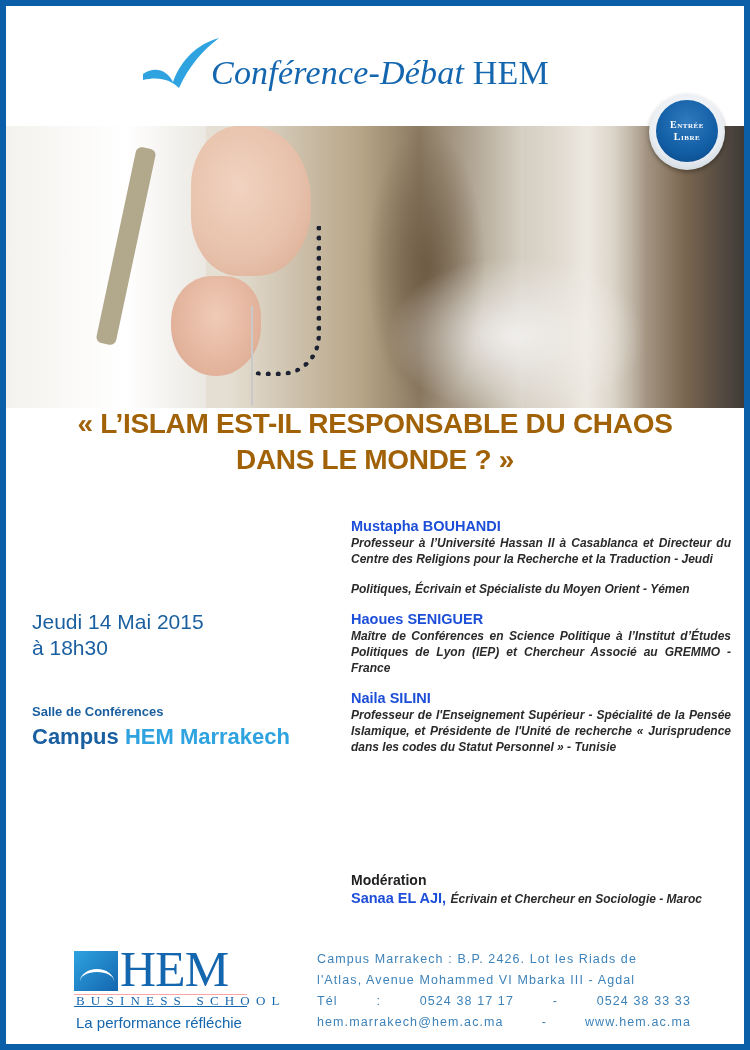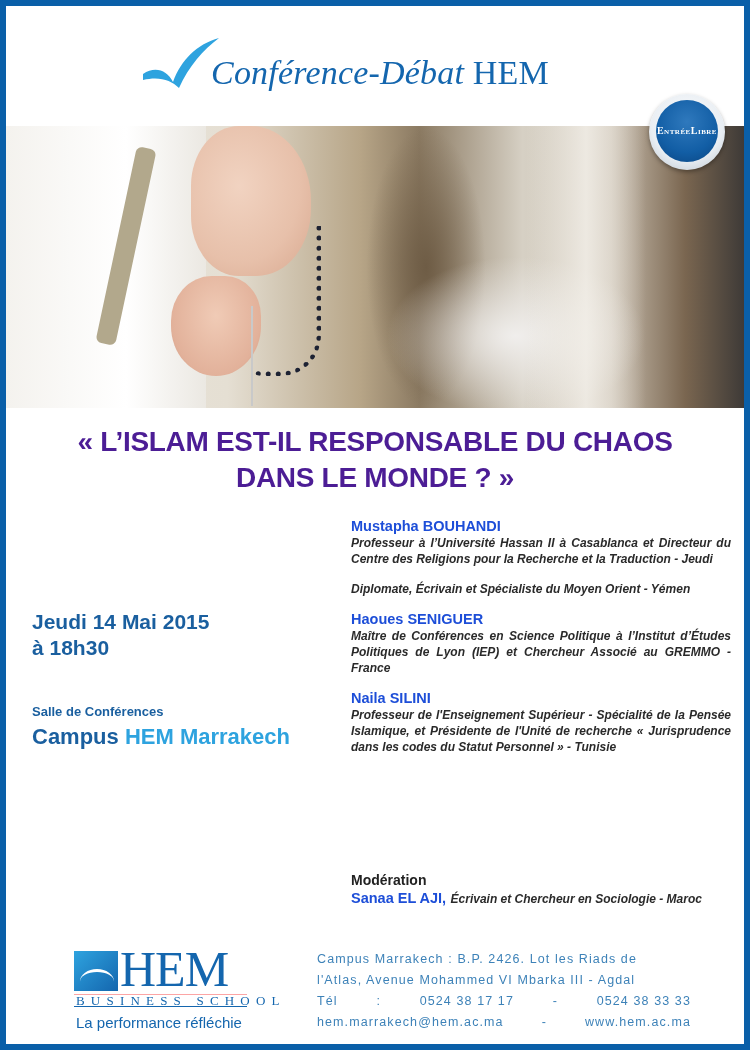--- a/index.html
+++ b/index.html
@@ -34,32 +34,32 @@
   .hero .tassel { position:absolute; left:245px; top:180px; width:2px; height:100px; background:#c9c9c9; }
   
   .badge {
     position: absolute; left: 643px; top: 88px; width: 76px; height: 76px; border-radius: 50%;
     background: radial-gradient(circle at 50% 40%, #ffffff 0%, #e9eef3 60%, #b8c2cc 100%);
     box-shadow: 0 2px 4px rgba(0,0,0,0.35); z-index: 5;
   }
   .badge-inner {
     position: absolute; left: 7px; top: 6px; width: 62px; height: 62px; border-radius: 50%;
     background: radial-gradient(circle at 50% 35%, #2f79bd 0%, #125ea5 60%, #0a4480 100%);
-    display: flex; flex-direction: row; align-items: center; justify-content: center;
+    display: flex; flex-direction: column; align-items: center; justify-content: center;
     color: #fff; font-family: "Liberation Serif", "DejaVu Serif", serif; font-weight: bold;
     font-variant: small-caps; font-size: 10px; line-height: 12px; letter-spacing: 0.5px;
   }
   
   .question {
-    position: absolute; left: 0; top: 418px; width: 738px; text-align: center;
+    position: absolute; left: 0; top: 400px; width: 738px; text-align: center;
     font-family: "Liberation Sans", "DejaVu Sans", sans-serif; font-weight: bold;
-    color: #4c1d95; font-size: 28px; line-height: 36px; letter-spacing: -0.3px;
+    color: #a16207; font-size: 28px; line-height: 36px; letter-spacing: -0.3px;
   }
   
-  .date { position: absolute; left: 26px; top: 603px; color: #1a5f9f; font-weight: bold; font-size: 21px; line-height: 26px; }
+  .date { position: absolute; left: 26px; top: 603px; color: #1a5f9f; font-weight: normal; font-size: 21px; line-height: 26px; }
   .venue { position: absolute; left: 26px; top: 695px; color: #1a5f9f; font-weight: bold; }
   .venue .room { font-size: 13px; line-height: 22px; }
   .venue .campus { font-size: 22px; line-height: 28px; }
   .venue .campus .hl { color: #2ea3df; }
   
   .speakers { position: absolute; left: 345px; top: 512px; width: 380px; }
   .sec-title { font-weight: bold; font-size: 14px; color: #222; line-height: 17px; }
   .sp-name { font-weight: bold; font-size: 14.5px; color: #1d4ed8; line-height: 17px; }
   .sp-desc { font-style: italic; font-weight: bold; font-size: 12px; color: #2a2a2a; line-height: 16px; text-align: justify; }
   .speaker { margin-bottom: 14px; }
@@ -127,21 +127,21 @@
       <span class="hl">HEM Marrakech</span>
     </div>
   </div>
 
   <div class="speakers">
     <div class="speaker">
       <div class="sp-name">Mustapha BOUHANDI</div>
       <div class="sp-desc">Professeur à l’Université Hassan II à Casablanca et Directeur du Centre des Religions pour la Recherche et la Traduction - Jeudi</div>
     </div>
     <div class="speaker">
-      <div class="sp-desc">Diplomate, Écrivain et Spécialiste du Moyen Orient - Yémen</div>
+      <div class="sp-desc">Politiques, Écrivain et Spécialiste du Moyen Orient - Yémen</div>
     </div>
     <div class="speaker">
       <div class="sp-name">Haoues SENIGUER</div>
       <div class="sp-desc">Maître de Conférences en Science Politique à l’Institut d’Études Politiques de Lyon (IEP) et Chercheur Associé au GREMMO - France</div>
     </div>
     <div class="speaker">
       <div class="sp-name">Naila SILINI</div>
       <div class="sp-desc">Professeur de l'Enseignement Supérieur - Spécialité de la Pensée Islamique, et Présidente de l'Unité de recherche « Jurisprudence dans les codes du Statut Personnel » - Tunisie</div>
     </div>
   </div>

